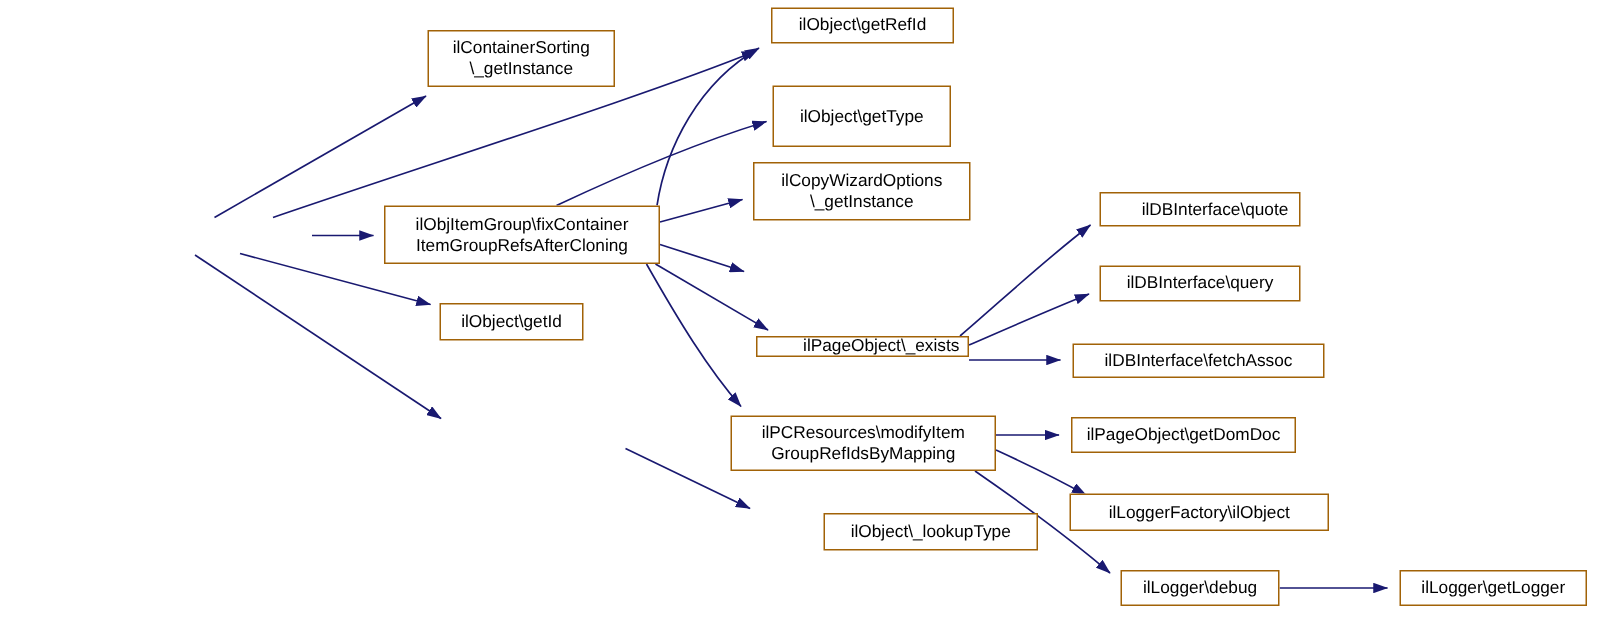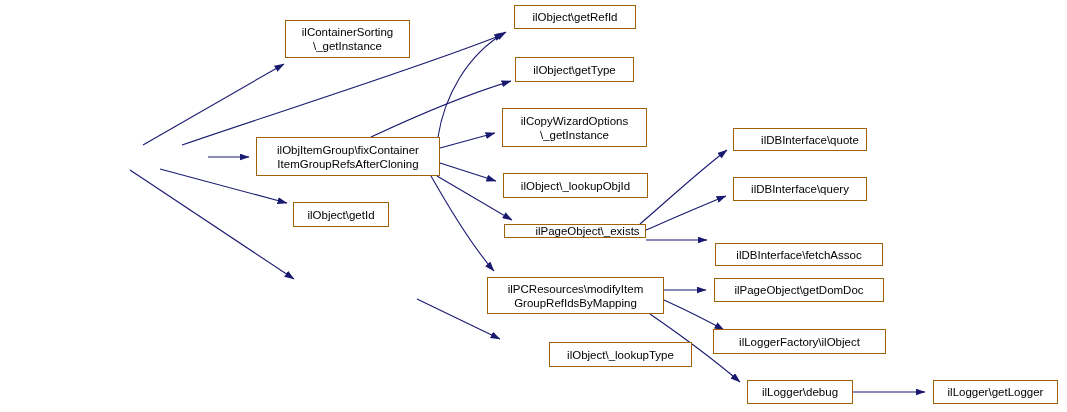--- a/index.html
+++ b/index.html
@@ -78,28 +78,27 @@
       <path d="M 417,299 L 500,339" class="edge" marker-end="url(#arrow)"></path>
       <path d="M 853,392 L 925,392" class="edge" marker-end="url(#arrow)"></path>
     </svg>
 
   <div class="node" style="left: 285px; top: 20px; width: 125px; height: 38px;">ilContainerSorting
 \_getInstance</div>
   <div class="node" style="left: 256px; top: 137px; width: 184px; height: 39px;">ilObjItemGroup\fixContainer
 ItemGroupRefsAfterCloning</div>
   <div class="node" style="left: 293px; top: 202px; width: 96px; height: 25px;">ilObject\getId</div>
   <div class="node" style="left: 514px; top: 5px; width: 122px; height: 24px;">ilObject\getRefId</div>
-  <div class="node" style="left: 515px; top: 57px; width: 119px; height: 25px; text-align: right;">ilObject\getType</div>
+  <div class="node" style="left: 515px; top: 57px; width: 119px; height: 41px; text-align: right;">ilObject\getType</div>
   <div class="node" style="left: 502px; top: 108px; width: 145px; height: 39px;">ilCopyWizardOptions
 \_getInstance</div>
-  <div class="node" style="left: 503px; top: 173px; width: 145px; height: 25px;">ilObject\_lookupObjId</div>
   <div class="node" style="left: 504px; top: 224px; width: 142px; height: 14px; padding-left: 25px;">ilPageObject\_exists</div>
   <div class="node" style="left: 487px; top: 277px; width: 177px; height: 37px;">ilPCResources\modifyItem
 GroupRefIdsByMapping</div>
   <div class="node" style="left: 505px; top: 342px; width: 143px; height: 25px; margin-left: 44px;">ilObject\_lookupType</div>
   <div class="node" style="left: 733px; top: 128px; width: 134px; height: 23px; padding-left: 20px;">ilDBInterface\quote</div>
   <div class="node" style="left: 733px; top: 177px; width: 134px; height: 24px;">ilDBInterface\query</div>
-  <div class="node" style="left: 715px; top: 229px; width: 168px; height: 23px; margin-top: 14px;">ilDBInterface\fetchAssoc</div>
-  <div class="node" style="left: 714px; top: 278px; width: 170px; height: 24px;">ilPageObject\getDomDoc</div>
+  <div class="node" style="left: 715px; top: 229px; width: 168px; height: 23px;">ilDBInterface\fetchAssoc</div>
+  <div class="node" style="left: 714px; top: 278px; width: 150px; height: 24px;">ilPageObject\getDomDoc</div>
   <div class="node" style="left: 713px; top: 329px; width: 173px; height: 25px;">ilLoggerFactory\ilObject</div>
   <div class="node" style="left: 747px; top: 380px; width: 106px; height: 24px;">ilLogger\debug</div>
   <div class="node" style="left: 933px; top: 380px; width: 125px; height: 24px;">ilLogger\getLogger</div>
 </div>
 
 </body></html>

